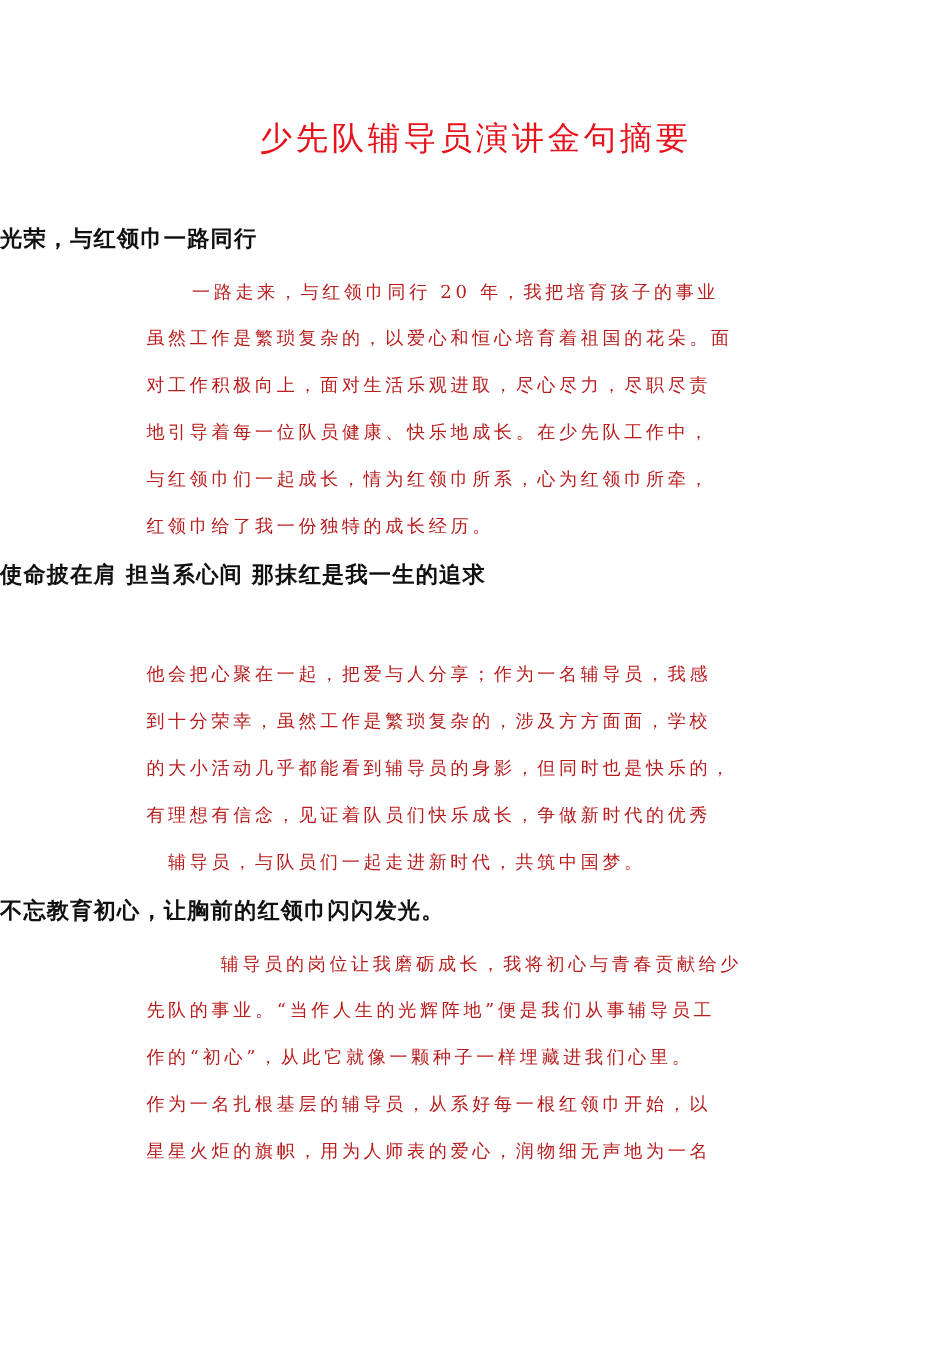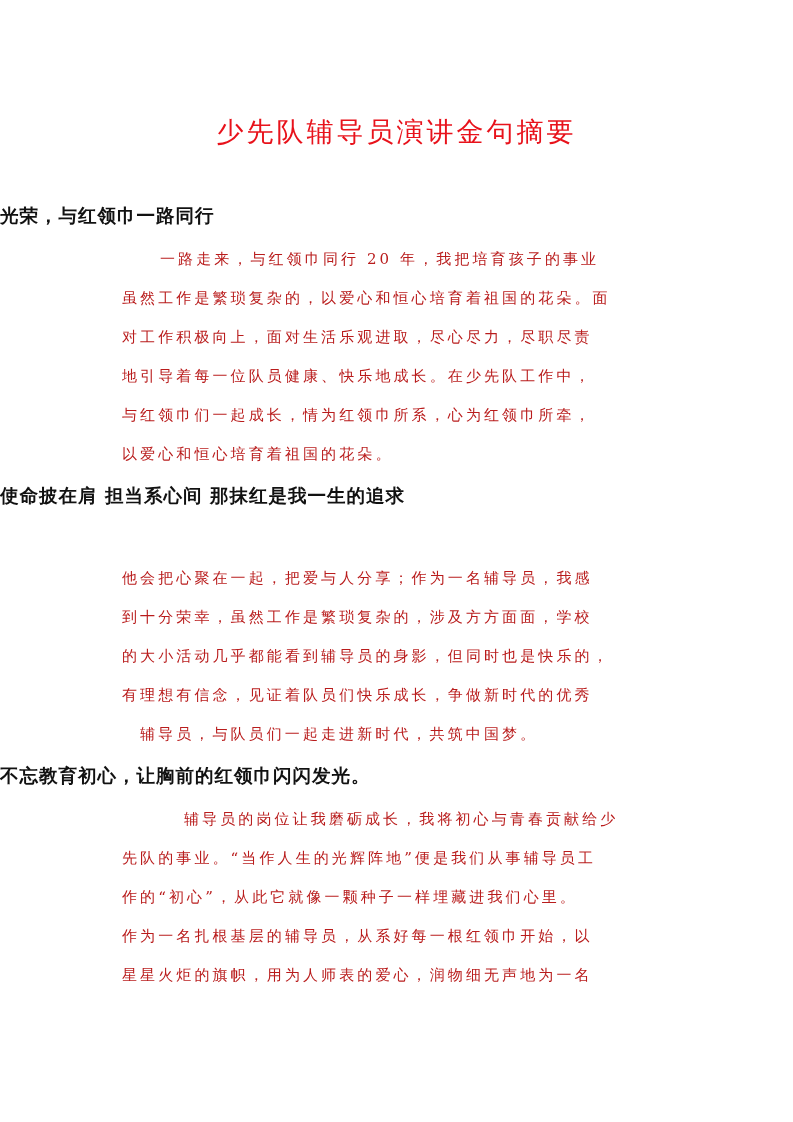--- a/index.html
+++ b/index.html
@@ -1,39 +1,39 @@
 <!DOCTYPE html>
 <html><head>
   <meta charset="utf-8">
   <style>
     html, body { margin: 0; padding: 0; background: #ffffff; }
     body { width: 793px; height: 1122px; position: relative; overflow: hidden;
       font-family: "DejaVu Serif", "Liberation Serif", serif; color: #1a1a1a; }
-    .page { position: absolute; left: 0; top: 16px; width: 793px; height: 960px; background: #fff; }
+    .page { position: absolute; left: 0; top: 0; width: 793px; height: 960px; background: #fff; }
     .title { position: absolute; left: 0; width: 793px; top: 96px; text-align: center;
       font-size: 27px; color: #e8121b; letter-spacing: 3px; line-height: 40px; }
     .heading { position: absolute; left: 0; width: 793px; 
       font-size: 18.5px; font-weight: bold; line-height: 28px; letter-spacing: 1px; color: #111; }
     .line { position: absolute; left: 122px; width: 560px; font-size: 15px; line-height: 28px;
       white-space: nowrap; letter-spacing: 3.1px; color: #b91c1c; }
     .indent { left: 160px; }
   </style>
 </head>
 <body>
 
 <div class="page">
   <div class="title">少先队辅导员演讲金句摘要</div>
 
   <div class="heading" style="top:186px;">光荣，与红领巾一路同行</div>
   <div class="line indent" style="top:229px;">一路走来，与红领巾同行 20 年，我把培育孩子的事业</div>
   <div class="line" style="top:268px;">虽然工作是繁琐复杂的，以爱心和恒心培育着祖国的花朵。面</div>
   <div class="line" style="top:307px;">对工作积极向上，面对生活乐观进取，尽心尽力，尽职尽责</div>
   <div class="line" style="top:346px;">地引导着每一位队员健康、快乐地成长。在少先队工作中，</div>
   <div class="line" style="top:385px;">与红领巾们一起成长，情为红领巾所系，心为红领巾所牵，</div>
-  <div class="line" style="top:424px;">以爱心和恒心培育着祖国的花朵。</div>
+  <div class="line" style="top:424px;">红领巾给了我一份独特的成长经历。</div>
 
   <div class="heading" style="top:466px;">使命披在肩 担当系心间 那抹红是我一生的追求</div>
   <div class="line" style="top:548px;">他会把心聚在一起，把爱与人分享；作为一名辅导员，我感</div>
   <div class="line" style="top:587px;">到十分荣幸，虽然工作是繁琐复杂的，涉及方方面面，学校</div>
   <div class="line" style="top:626px;">的大小活动几乎都能看到辅导员的身影，但同时也是快乐的，</div>
   <div class="line" style="top:665px;">有理想有信念，见证着队员们快乐成长，争做新时代的优秀</div>
   <div class="line" style="top:704px;margin-left:18px;">辅导员，与队员们一起走进新时代，共筑中国梦。</div>
 
   <div class="heading" style="top:746px;">不忘教育初心，让胸前的红领巾闪闪发光。</div>
   <div class="line indent" style="top:789px;margin-left:24px;">辅导员的岗位让我磨砺成长，我将初心与青春贡献给少</div>

